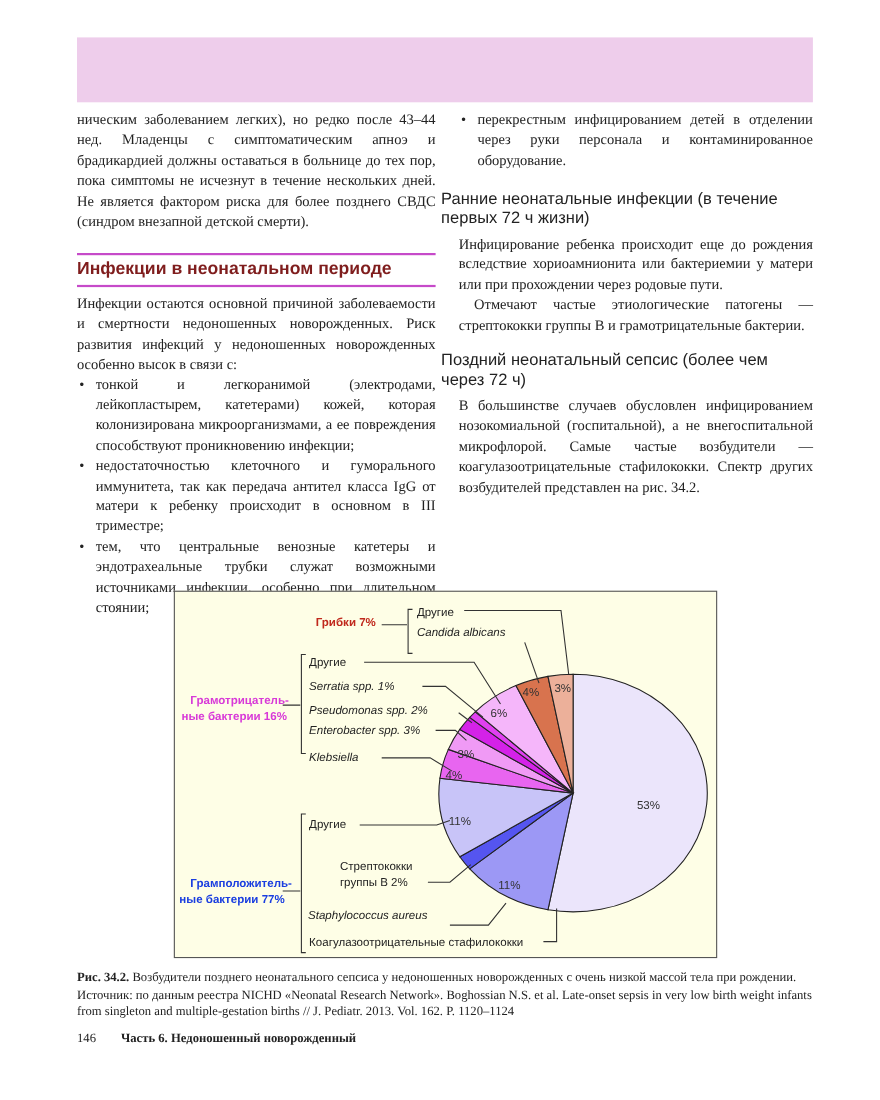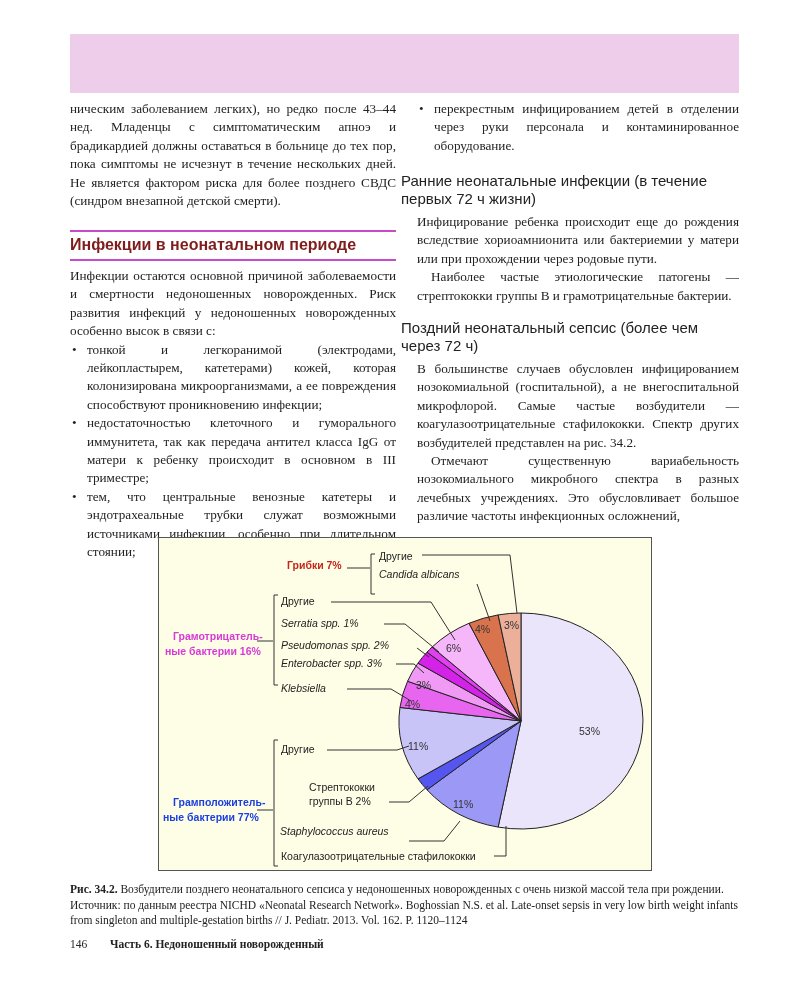--- a/index.html
+++ b/index.html
@@ -47,28 +47,27 @@
 <div class="col right" style="top:100px;">
   <ul class="bul">
       <li>перекрестным инфицированием детей в отделении через руки персонала и контаминированное оборудование.</li>
     </ul>
 </div>
 
 <div class="sub-title" style="top:172px;">Ранние неонатальные инфекции (в течение первых 72 ч жизни)</div>
 
 <div class="col right" style="top:213px;">
   <p>Инфицирование ребенка происходит еще до рождения вследствие хориоамнионита или бактериемии у матери или при прохождении через родовые пути.</p>
-  <p class="indent">Наиболее частые этиологические патогены — стрептококки группы B и грамотрицательные бактерии.</p>
+  <p class="indent">Отмечают частые этиологические патогены — стрептококки группы B и грамотрицательные бактерии.</p>
 </div>
 
 <div class="sub-title" style="top:319px;">Поздний неонатальный сепсис (более чем через 72 ч)</div>
 
 <div class="col right" style="top:360px;">
   <p>В большинстве случаев обусловлен инфицированием нозокомиальной (госпитальной), а не внегоспитальной микрофлорой. Самые частые возбудители — коагулазоотрицательные стафилококки. Спектр других возбудителей представлен на рис. 34.2.</p>
-  <p class="indent">Отмечают существенную вариабельность нозокомиального микробного спектра в разных лечебных учреждениях. Это обусловливает большое различие частоты инфекционных осложнений,</p>
 </div>
 
 <div class="figure">
   <svg width="494" height="334" viewBox="0 0 494 334">
     <g id="pie">
         <path d="M362,183 L362.00,75.00 A122,108 0 1 1 339.14,289.09 Z" fill="#ebe5fb" stroke="#222" stroke-width="1"></path>
         <path d="M362,183 L339.14,289.09 A122,108 0 0 1 268.00,251.84 Z" fill="#9c98f5" stroke="#222" stroke-width="1"></path>
         <path d="M362,183 L268.00,251.84 A122,108 0 0 1 258.99,240.87 Z" fill="#5555f0" stroke="#222" stroke-width="1"></path>
         <path d="M362,183 L258.99,240.87 A122,108 0 0 1 240.96,169.46 Z" fill="#c8c4f8" stroke="#222" stroke-width="1"></path>
         <path d="M362,183 L240.96,169.46 A122,108 0 0 1 248.57,143.24 Z" fill="#e865f0" stroke="#222" stroke-width="1"></path>

